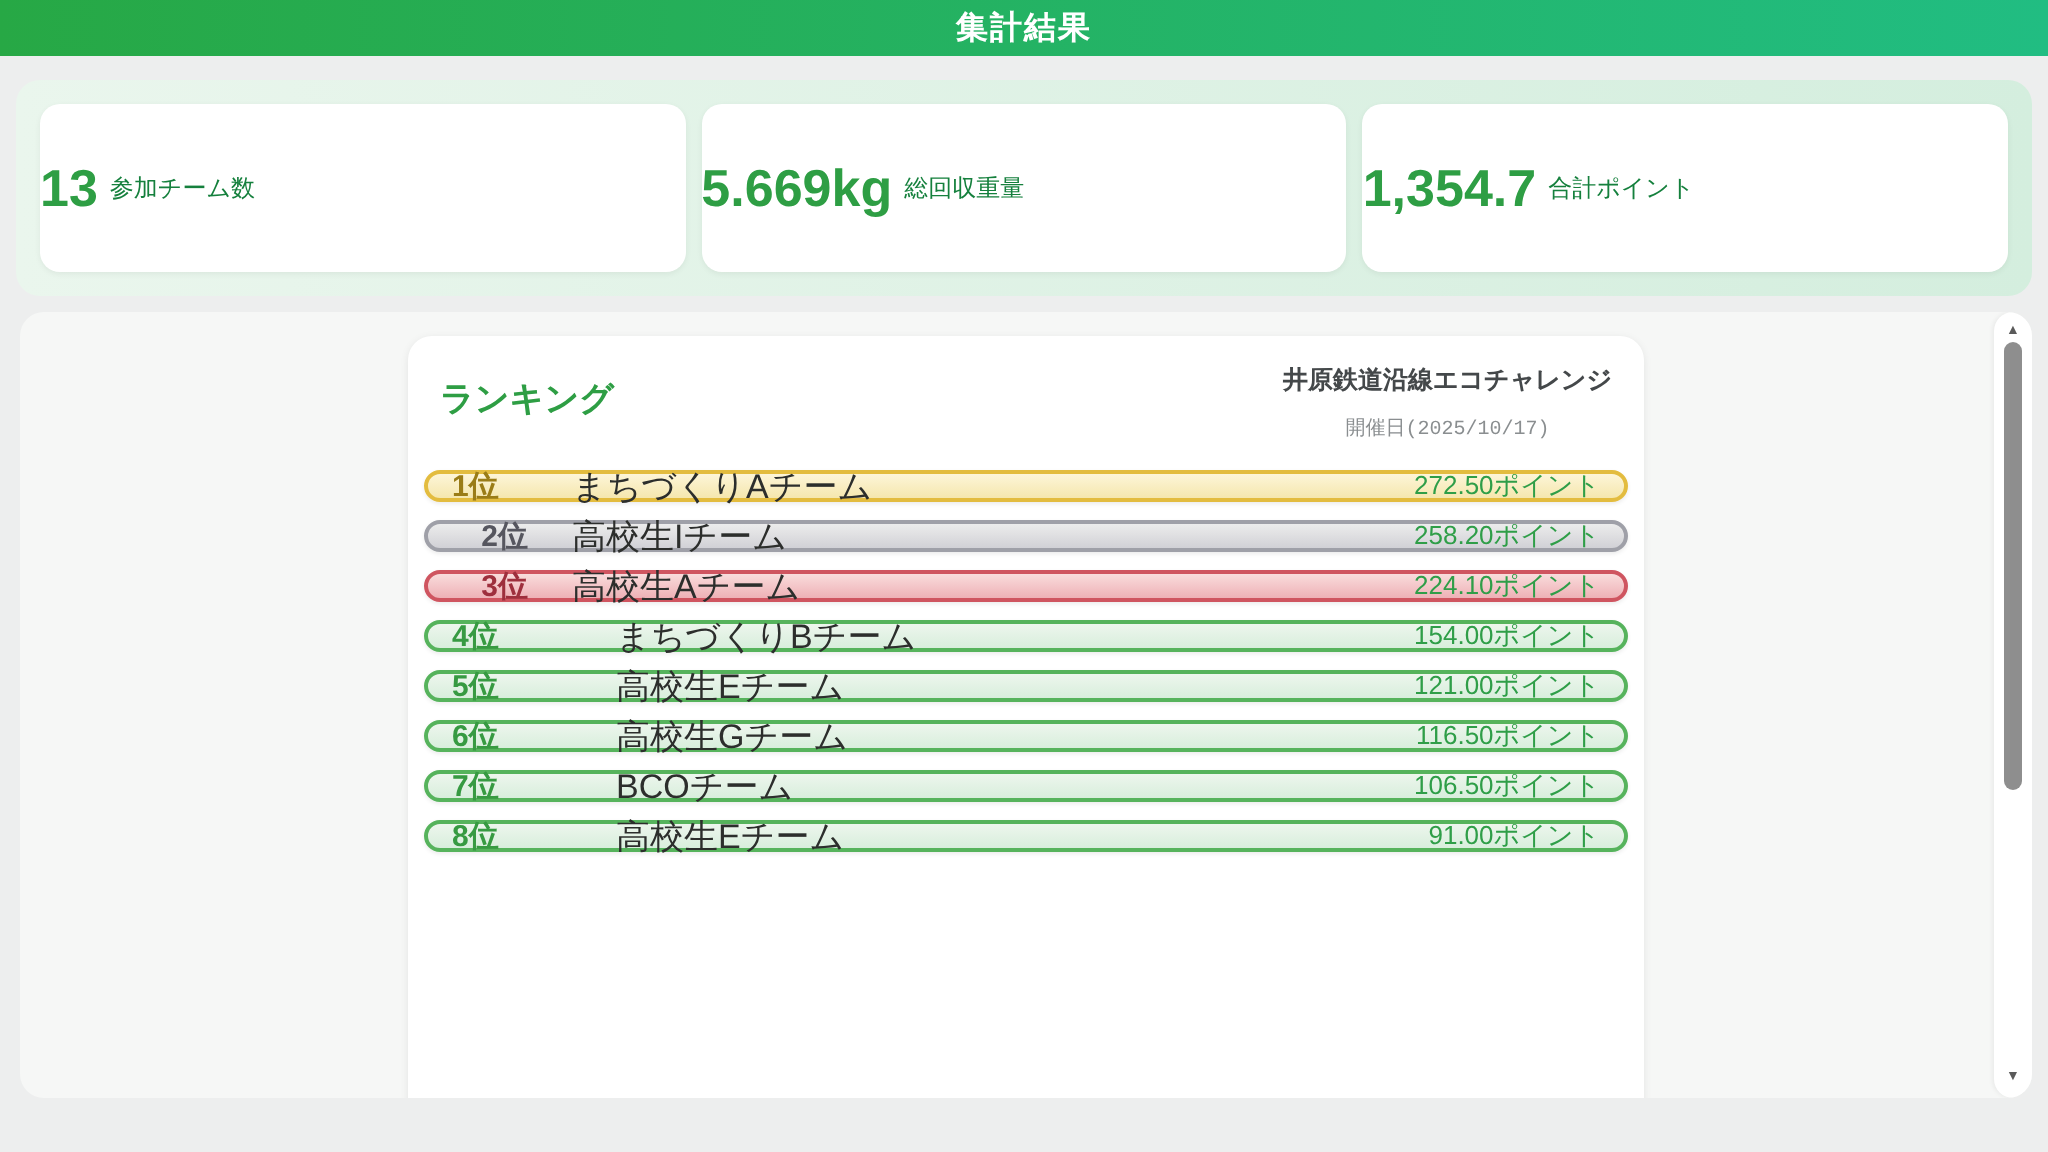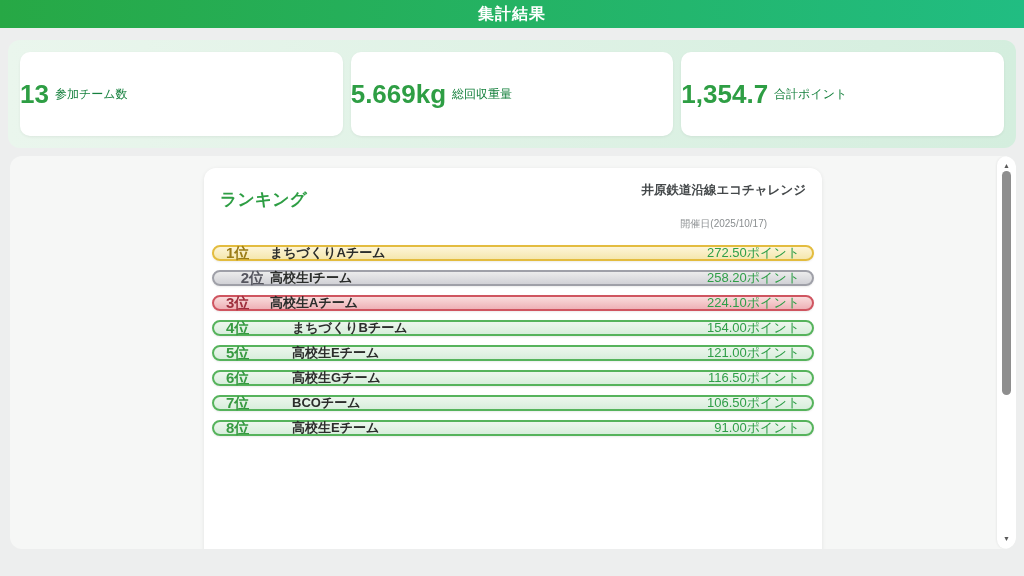--- a/index.html
+++ b/index.html
@@ -60,41 +60,41 @@
     padding: 10px 8px 14px 8px;
     height: 500px;
   }
   .ranking-head {
     display: flex; justify-content: space-between; align-items: flex-start;
     margin: 4px 8px 14px 8px;
   }
   .ranking-title { color: #2e9e44; font-size: 17px; font-weight: 700; padding-top: 6px; }
   .event-block { text-align: center; }
   .event-name { color: #44484a; font-size: 12.5px; font-weight: 700; }
-  .event-date { color: #8a8e90; font-size: 10px; margin-top: 18px; }
+  .event-date { color: #8a8e90; font-size: 10px; margin-top: 8px; font-family: Liberation Mono, monospace; }
 
   .rank-rows { display: flex; flex-direction: column; gap: 9px; }
   .rank-row {
     height: 16px;
     border-radius: 8px;
     border: 2px solid transparent;
     display: flex; align-items: center;
     padding: 0 12px;
     box-shadow: 0 1px 2px rgba(0,0,0,0.08);
   }
   .rank-label { font-size: 15px; font-weight: 700; width: 38px; flex: 0 0 auto; }
-  .team-name  { font-size: 13px; font-weight: 700; color: #2c2e2c; margin-left: 6px; }
+  .team-name  { font-size: 17px; font-weight: 400; color: #2c2e2c; margin-left: 22px; }
   .points     { margin-left: auto; font-size: 13px; font-weight: 400; color: #2f9e48; }
 
   .style-gold   { background: linear-gradient(to bottom, #fdf5d8, #f5e7ae); border-color: #e3bc3f; }
   .style-gold   .rank-label { color: #9a7c17; }
   .style-silver { background: linear-gradient(to bottom, #ececec, #d1d1d6); border-color: #9fa0a8; text-align: right; }
   .style-silver .rank-label { color: #56565f; }
   .style-bronze { background: linear-gradient(to bottom, #f9dcdc, #eeb1b6); border-color: #cf5560; }
-  .style-bronze .rank-label { color: #9e2f3d; }
+  .style-bronze .rank-label { color: #9e2f3d; text-align: right; }
   .style-green  { background: linear-gradient(to bottom, #edf6ed, #d8eedc); border-color: #56b35c; gap: 22px; }
   .style-green  .rank-label { color: #379a42; }
 
   
   .scrollbar {
     position: absolute;
     top: 0; right: 0; bottom: 0;
     width: 19px;
     background: #ffffff;
     border-radius: 10px;

